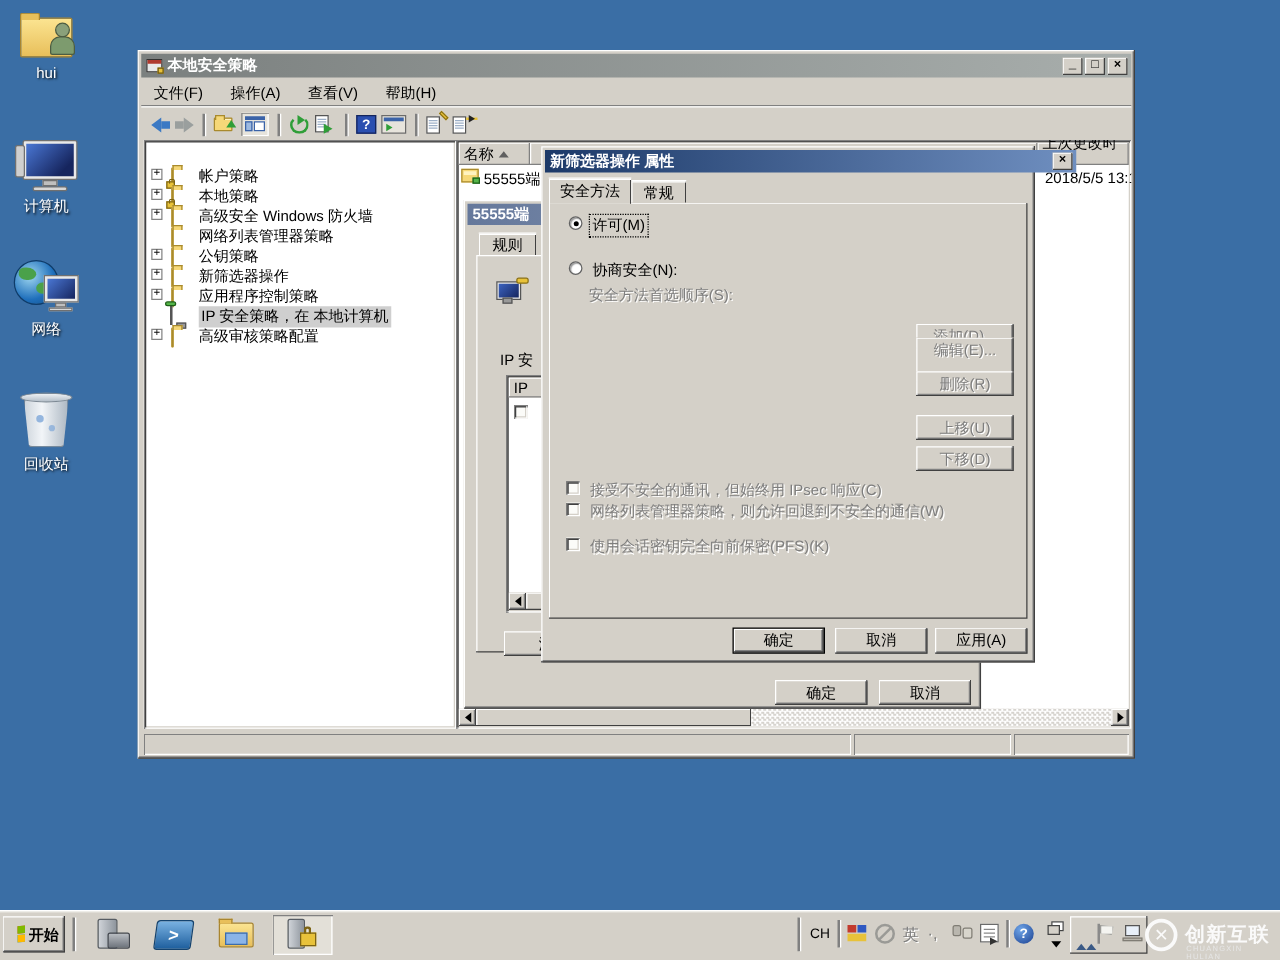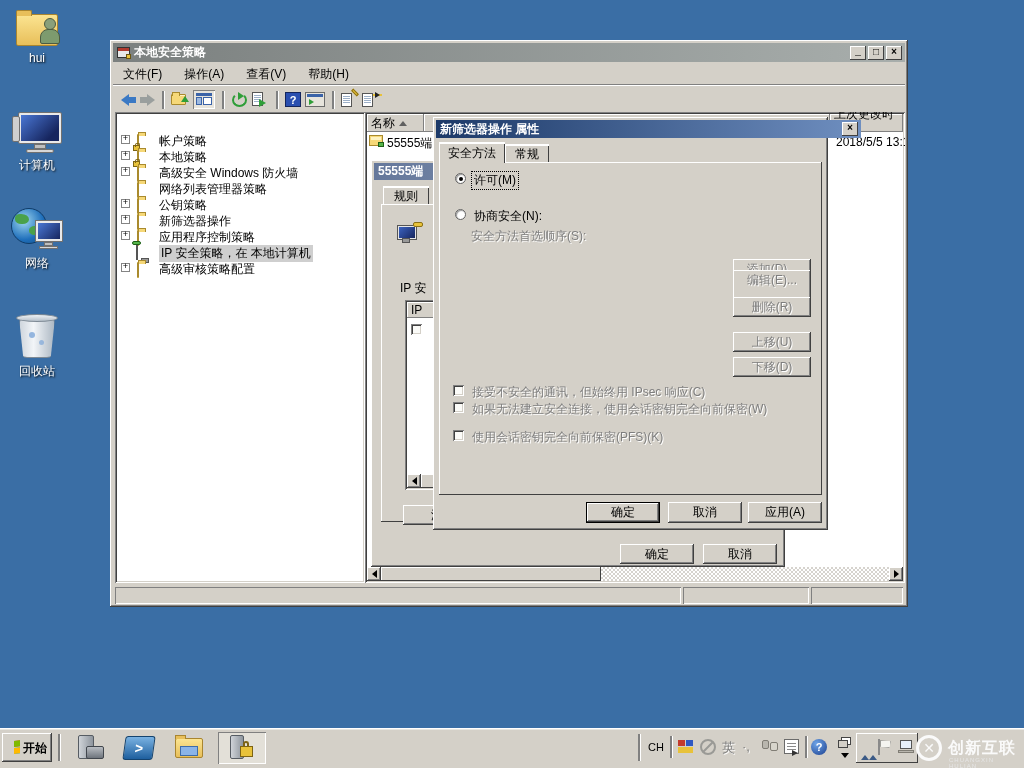--- a/index.html
+++ b/index.html
@@ -342,21 +342,21 @@
       <div class="btn disabled abs" style="left:294px;top:135px;width:78px;height:20px;"><span>删除(R)</span></div>
       <div class="btn disabled abs" style="left:294px;top:170px;width:78px;height:20px;"><span>上移(U)</span></div>
       <div class="btn disabled abs" style="left:294px;top:195px;width:78px;height:20px;"><span>下移(D)</span></div>
 
       <div class="abs" style="left:14px;top:222px;height:15px;width:360px;">
         <span class="chk" style="left:0;top:1px;background:#eeedе8;"></span>
         <span class="abs dis-text" style="left:19px;top:0;white-space:nowrap;">接受不安全的通讯，但始终用 IPsec 响应(C)</span>
       </div>
       <div class="abs" style="left:14px;top:239px;height:15px;width:360px;">
         <span class="chk" style="left:0;top:1px;"></span>
-        <span class="abs dis-text" style="left:19px;top:0;white-space:nowrap;">如果无法建立安全连接，使用会话密钥完全向前保密(W)</span>
+        <span class="abs dis-text" style="left:19px;top:0;white-space:nowrap;">网络列表管理器策略，则允许回退到不安全的通信(W)</span>
       </div>
       <div class="abs" style="left:14px;top:267px;height:15px;width:360px;">
         <span class="chk" style="left:0;top:1px;"></span>
         <span class="abs dis-text" style="left:19px;top:0;white-space:nowrap;">使用会话密钥完全向前保密(PFS)(K)</span>
       </div>
     </div>
 
     <div class="btn default abs" style="left:153px;top:385px;width:74px;height:21px;line-height:19px;">
       <span>确定</span>
     </div>

